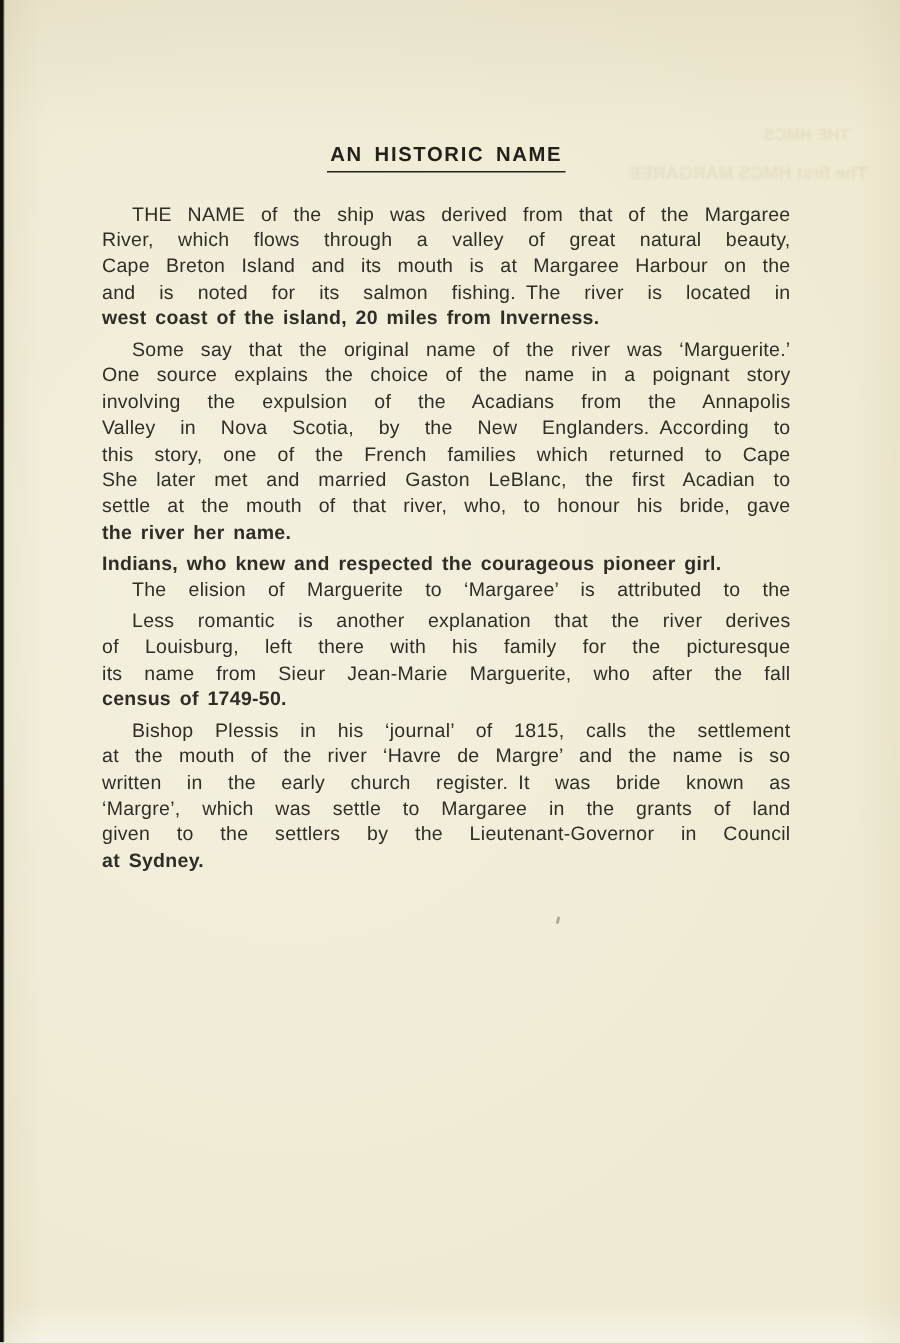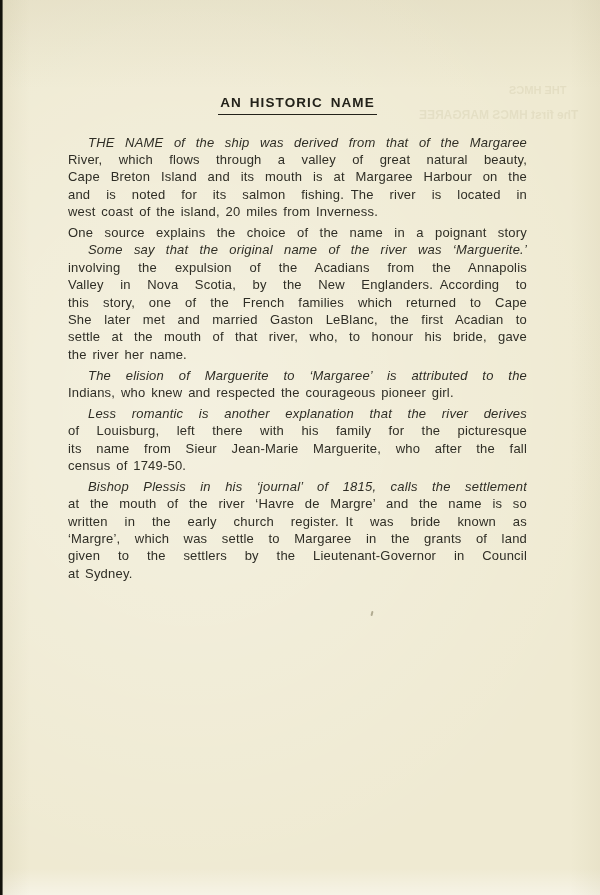--- a/index.html
+++ b/index.html
@@ -52,22 +52,22 @@
   }
 
   .paras{margin-top:19px;}
   .paragraph{margin-top:3.5px;}
   .paragraph:first-child{margin-top:0;}
 
   .line{
     height:17.4px;line-height:17.4px;overflow:hidden;
     text-align:justify;text-align-last:justify;
   }
-  .line.first{text-indent:20px;font-style:italic;}
-  .line.last{text-align:left;text-align-last:left;}
+  .line.first{text-indent:20px;}
+  .line.last{text-align:left;text-align-last:left;font-weight:bold;}
 
   .speck{
     position:absolute;left:371px;top:611px;width:2px;height:5px;
     background:#7e7758;opacity:0.55;transform:rotate(14deg);border-radius:1px;
   }
 </style>
 </head>
 <body>
 
 <div class="page">
@@ -84,32 +84,32 @@
 
     <div class="paras">
         <div class="paragraph">
           <div class="line first">THE NAME of the ship was derived from that of the Margaree</div>
           <div class="line">River, which flows through a valley of great natural beauty,</div>
           <div class="line">Cape Breton Island and its mouth is at Margaree Harbour on the</div>
           <div class="line">and is noted for its salmon fishing. The river is located in</div>
           <div class="line last">west coast of the island, 20 miles from Inverness.</div>
         </div>
         <div class="paragraph">
+          <div class="line first">Some say that the original name of the river was ‘Marguerite.’</div>
           <div class="line">One source explains the choice of the name in a poignant story</div>
-          <div class="line first">Some say that the original name of the river was ‘Marguerite.’</div>
           <div class="line">involving the expulsion of the Acadians from the Annapolis</div>
           <div class="line">Valley in Nova Scotia, by the New Englanders. According to</div>
           <div class="line">this story, one of the French families which returned to Cape</div>
           <div class="line">She later met and married Gaston LeBlanc, the first Acadian to</div>
           <div class="line">settle at the mouth of that river, who, to honour his bride, gave</div>
           <div class="line last">the river her name.</div>
         </div>
         <div class="paragraph">
+          <div class="line last">Indians, who knew and respected the courageous pioneer girl.</div>
           <div class="line first">The elision of Marguerite to ‘Margaree’ is attributed to the</div>
-          <div class="line last">Indians, who knew and respected the courageous pioneer girl.</div>
         </div>
         <div class="paragraph">
           <div class="line first">Less romantic is another explanation that the river derives</div>
           <div class="line">of Louisburg, left there with his family for the picturesque</div>
           <div class="line">its name from Sieur Jean-Marie Marguerite, who after the fall</div>
           <div class="line last">census of 1749-50.</div>
         </div>
         <div class="paragraph">
           <div class="line first">Bishop Plessis in his ‘journal’ of 1815, calls the settlement</div>
           <div class="line">at the mouth of the river ‘Havre de Margre’ and the name is so</div>

